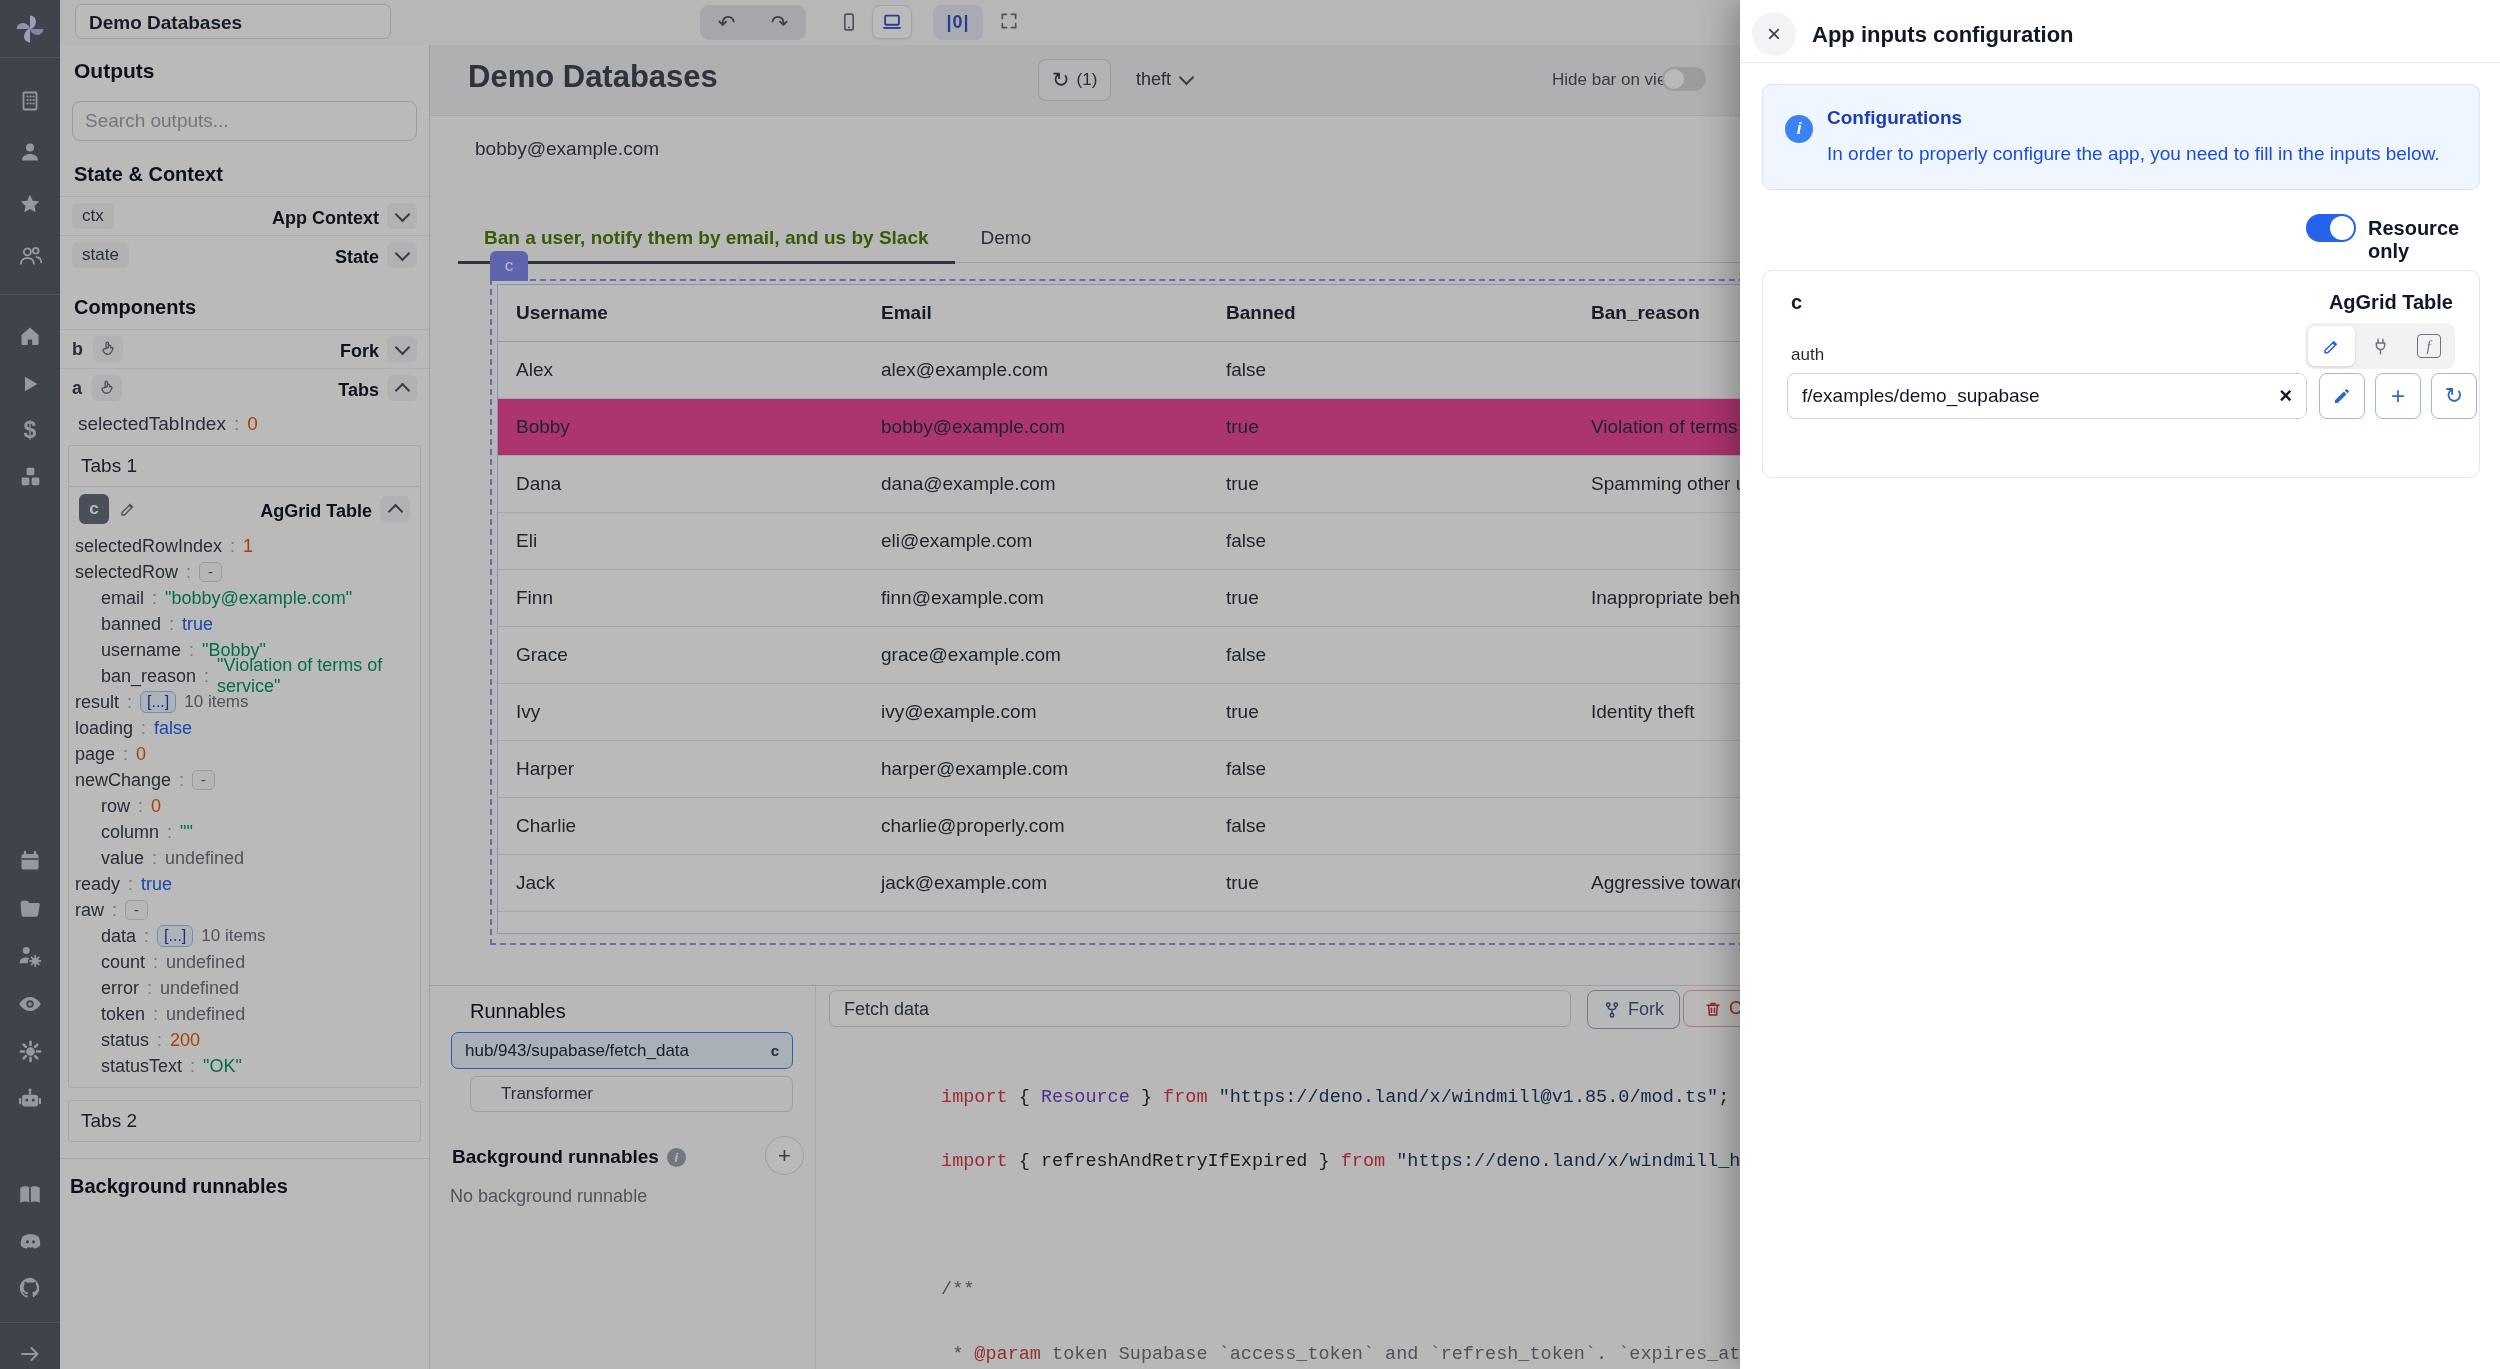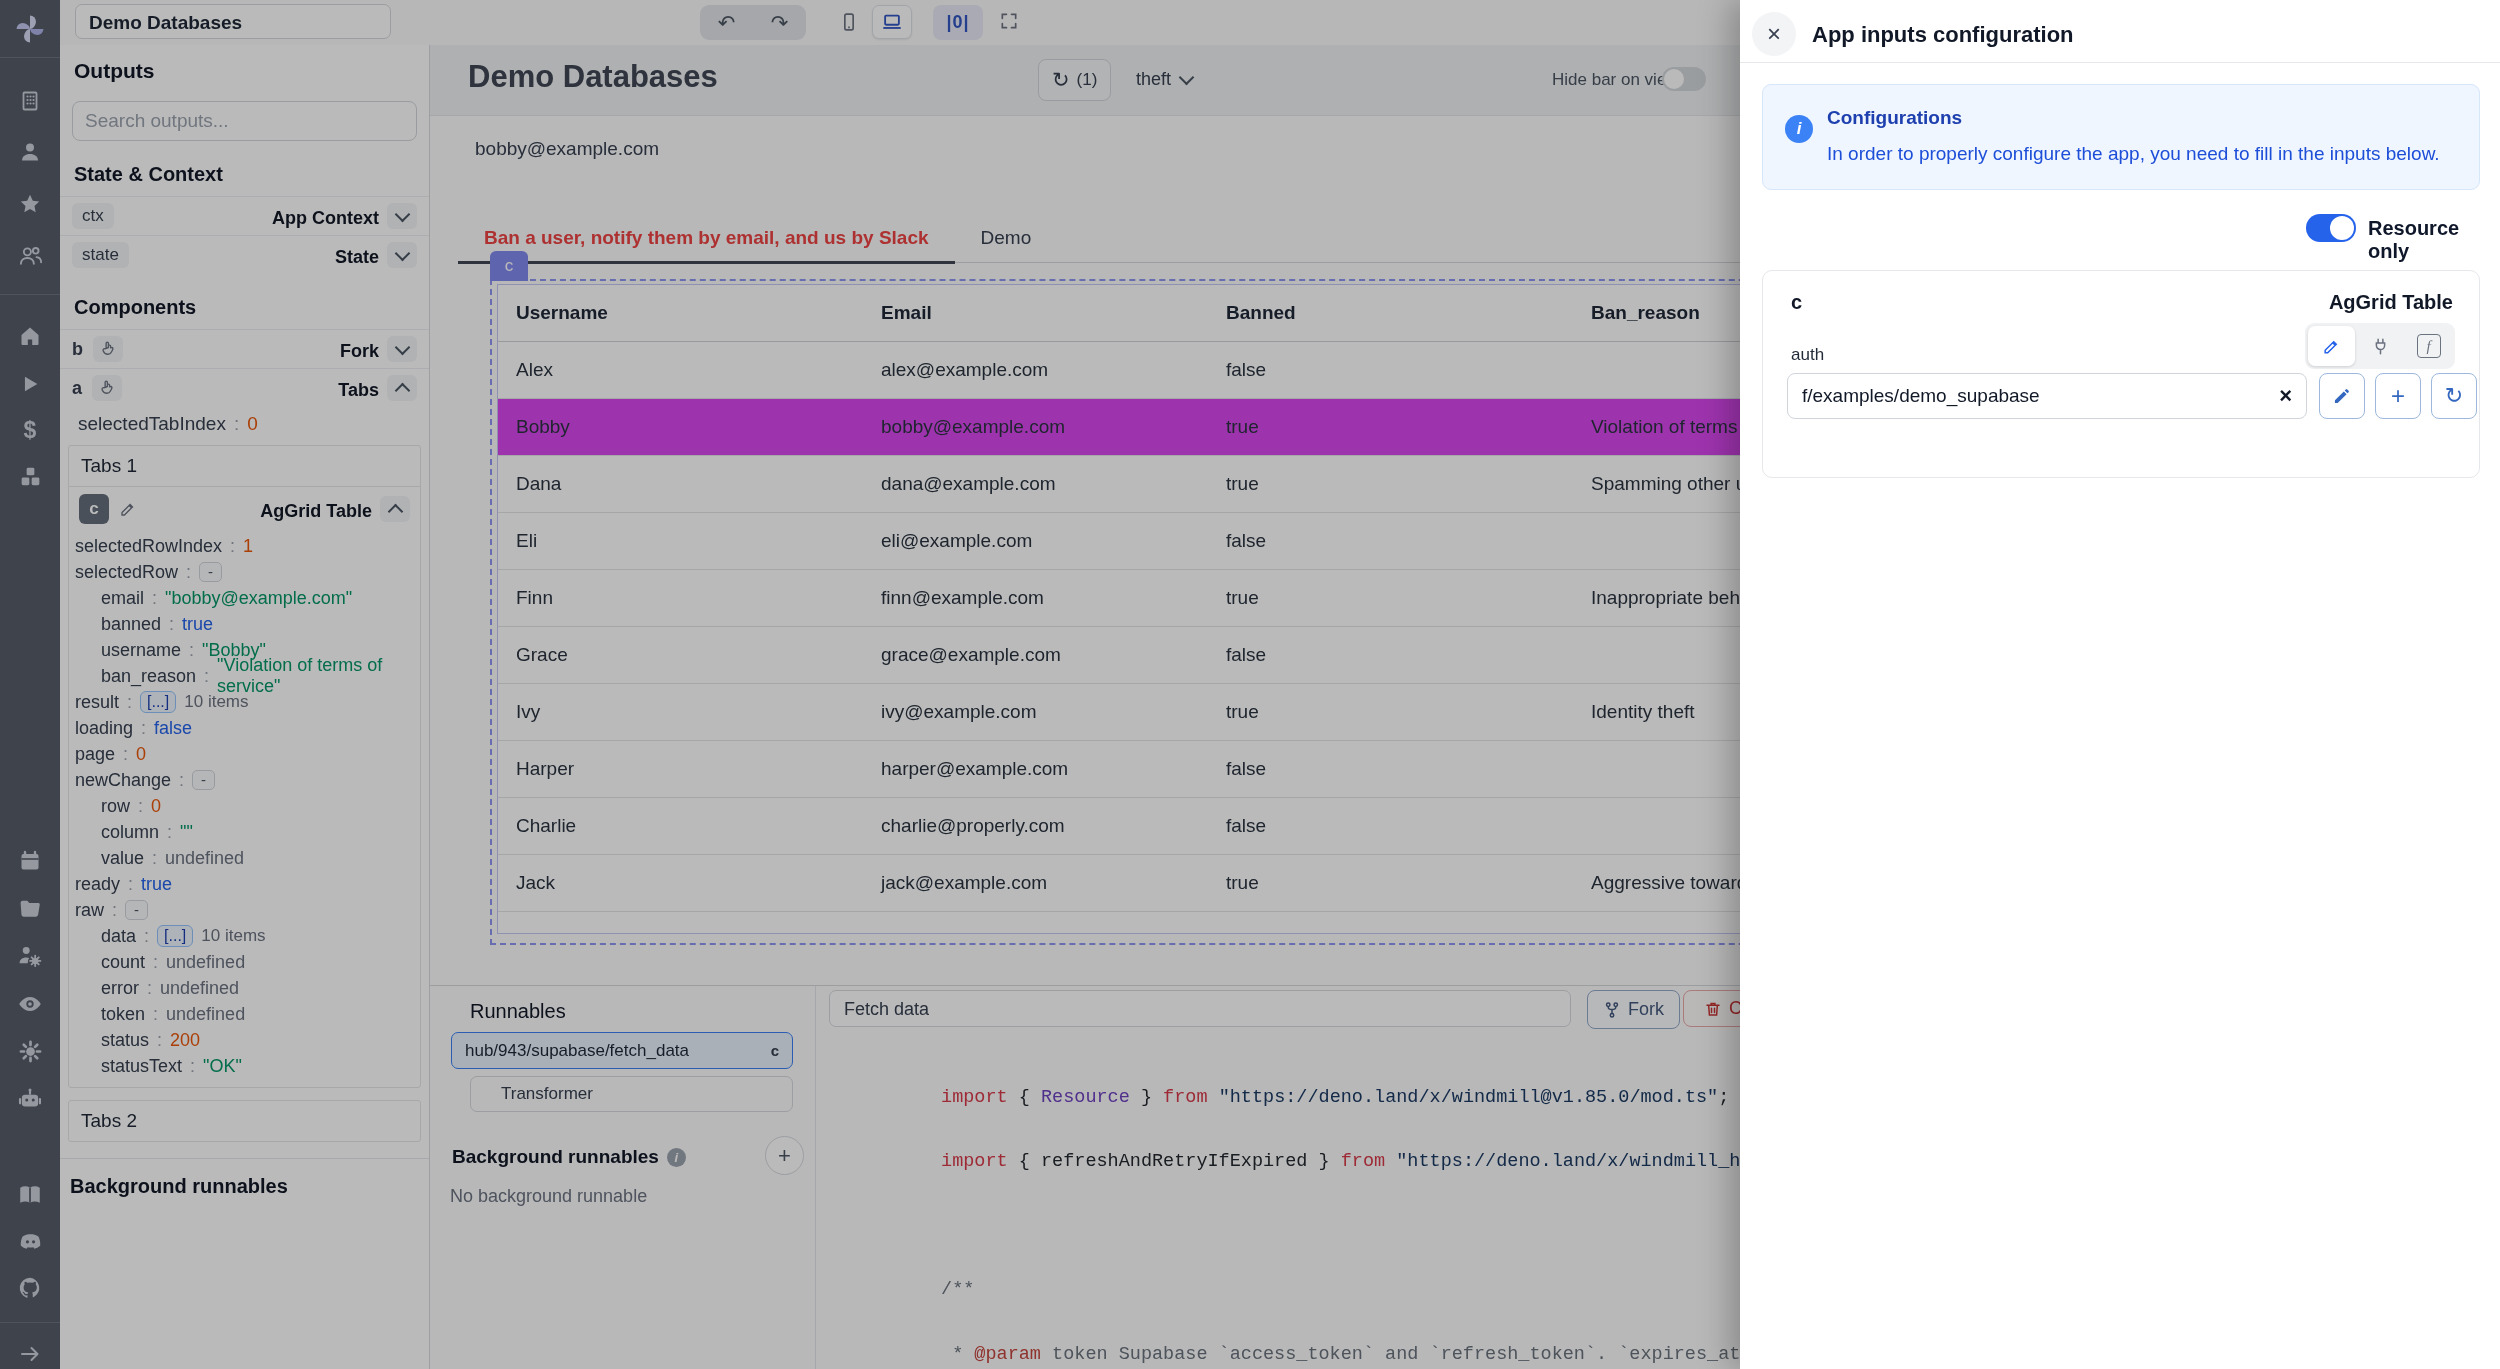--- a/index.html
+++ b/index.html
@@ -68,31 +68,31 @@
   .refresh-chip .n{font-size:17px;color:#374151}
   .once{position:absolute;left:706px;top:24px;display:flex;align-items:center;gap:10px;cursor:pointer}
   .once span{font-size:18px;color:#374151}
   .hidebar{position:absolute;left:1122px;top:25px;font-size:17px;color:#4b5563}
   .sw-off{position:absolute;left:1232px;top:22px;width:44px;height:24px;background:#d4d7dc;border-radius:12px;cursor:pointer}
   .sw-off::after{content:"";position:absolute;left:2px;top:2px;width:20px;height:20px;background:#fff;border-radius:50%}
   .page{position:absolute;left:0;top:70px;width:100%;height:870px;background:#fcfcfd;border-top:1px solid #e3e5e9}
   .bobby{position:absolute;left:45px;top:22px;font-size:19px;color:#374151}
   .tabbar{position:absolute;left:28px;top:98px;width:1990px;height:48px;border-bottom:1px solid #d6d8dc;display:flex}
   .tab{padding:0 26px;display:flex;align-items:center;font-size:19px;font-weight:500;color:#374151;position:relative;cursor:pointer}
-  .tab[data-active="1"]{font-weight:600;color:#ef4444}
+  .tab[data-active="1"]{font-weight:600;color:#4d7c0f}
   .tab[data-active="1"]::after{content:"";position:absolute;left:0;right:0;bottom:-2px;height:3px;background:#3f4754}
   .selbox{position:absolute;left:60px;top:163px;width:1980px;height:662px;border:2px dashed #8f96f2}
   .ctag{position:absolute;left:-2px;top:-30px;width:38px;height:30px;background:#838af0;border-radius:6px 6px 0 0;
       color:#fff;font-size:17px;display:flex;align-items:center;justify-content:center;cursor:pointer}
   .agtable{position:absolute;left:6px;top:4px;width:1964px;height:648px;background:#fff;outline:1px solid #c3c7f4;font-size:19px;color:#2b3440;overflow:hidden}
   .ag-head{display:grid;grid-template-columns:365px 345px 365px 1fr;height:56px;border-bottom:1px solid #cfd2d7;align-items:center;font-weight:700;color:#1f2937}
   .ag-head div{padding-left:18px}
   .ag-row{display:grid;grid-template-columns:365px 345px 365px 1fr;height:56px;border-bottom:1px solid #e3e4e7;align-items:center;cursor:pointer}
   .ag-row div{padding-left:18px;white-space:nowrap;overflow:hidden}
-  .ag-row[data-selected="1"]{background:#d946ef}
+  .ag-row[data-selected="1"]{background:#ec4899}
   
   .bpanel{position:absolute;left:0;top:940px;width:100%;height:384px;background:#fcfcfd;border-top:1px solid #d5d7db}
   .runnables{position:absolute;left:0;top:0;width:385px;height:100%;border-right:1px solid #e3e5e9}
   .run-title{position:absolute;left:40px;top:14px;font-size:20px;font-weight:400;color:#111827}
   .run-sel{position:absolute;left:21px;top:46px;width:342px;height:37px;background:#e9f1fd;border:1.5px solid #3b82f6;border-radius:7px;
       display:flex;align-items:center;justify-content:space-between;padding:0 13px;box-sizing:border-box;cursor:pointer}
   .run-sel .p{font-size:17px;color:#1f2937}
   .run-sel .b{font-size:15px;font-weight:600;color:#374151}
   .run-tr{position:absolute;left:40px;top:90px;width:323px;height:36px;border:1px solid #d6d9de;border-radius:7px;display:flex;align-items:center;
       padding:0 0 0 30px;box-sizing:border-box;font-size:17px;color:#374151;cursor:pointer}

